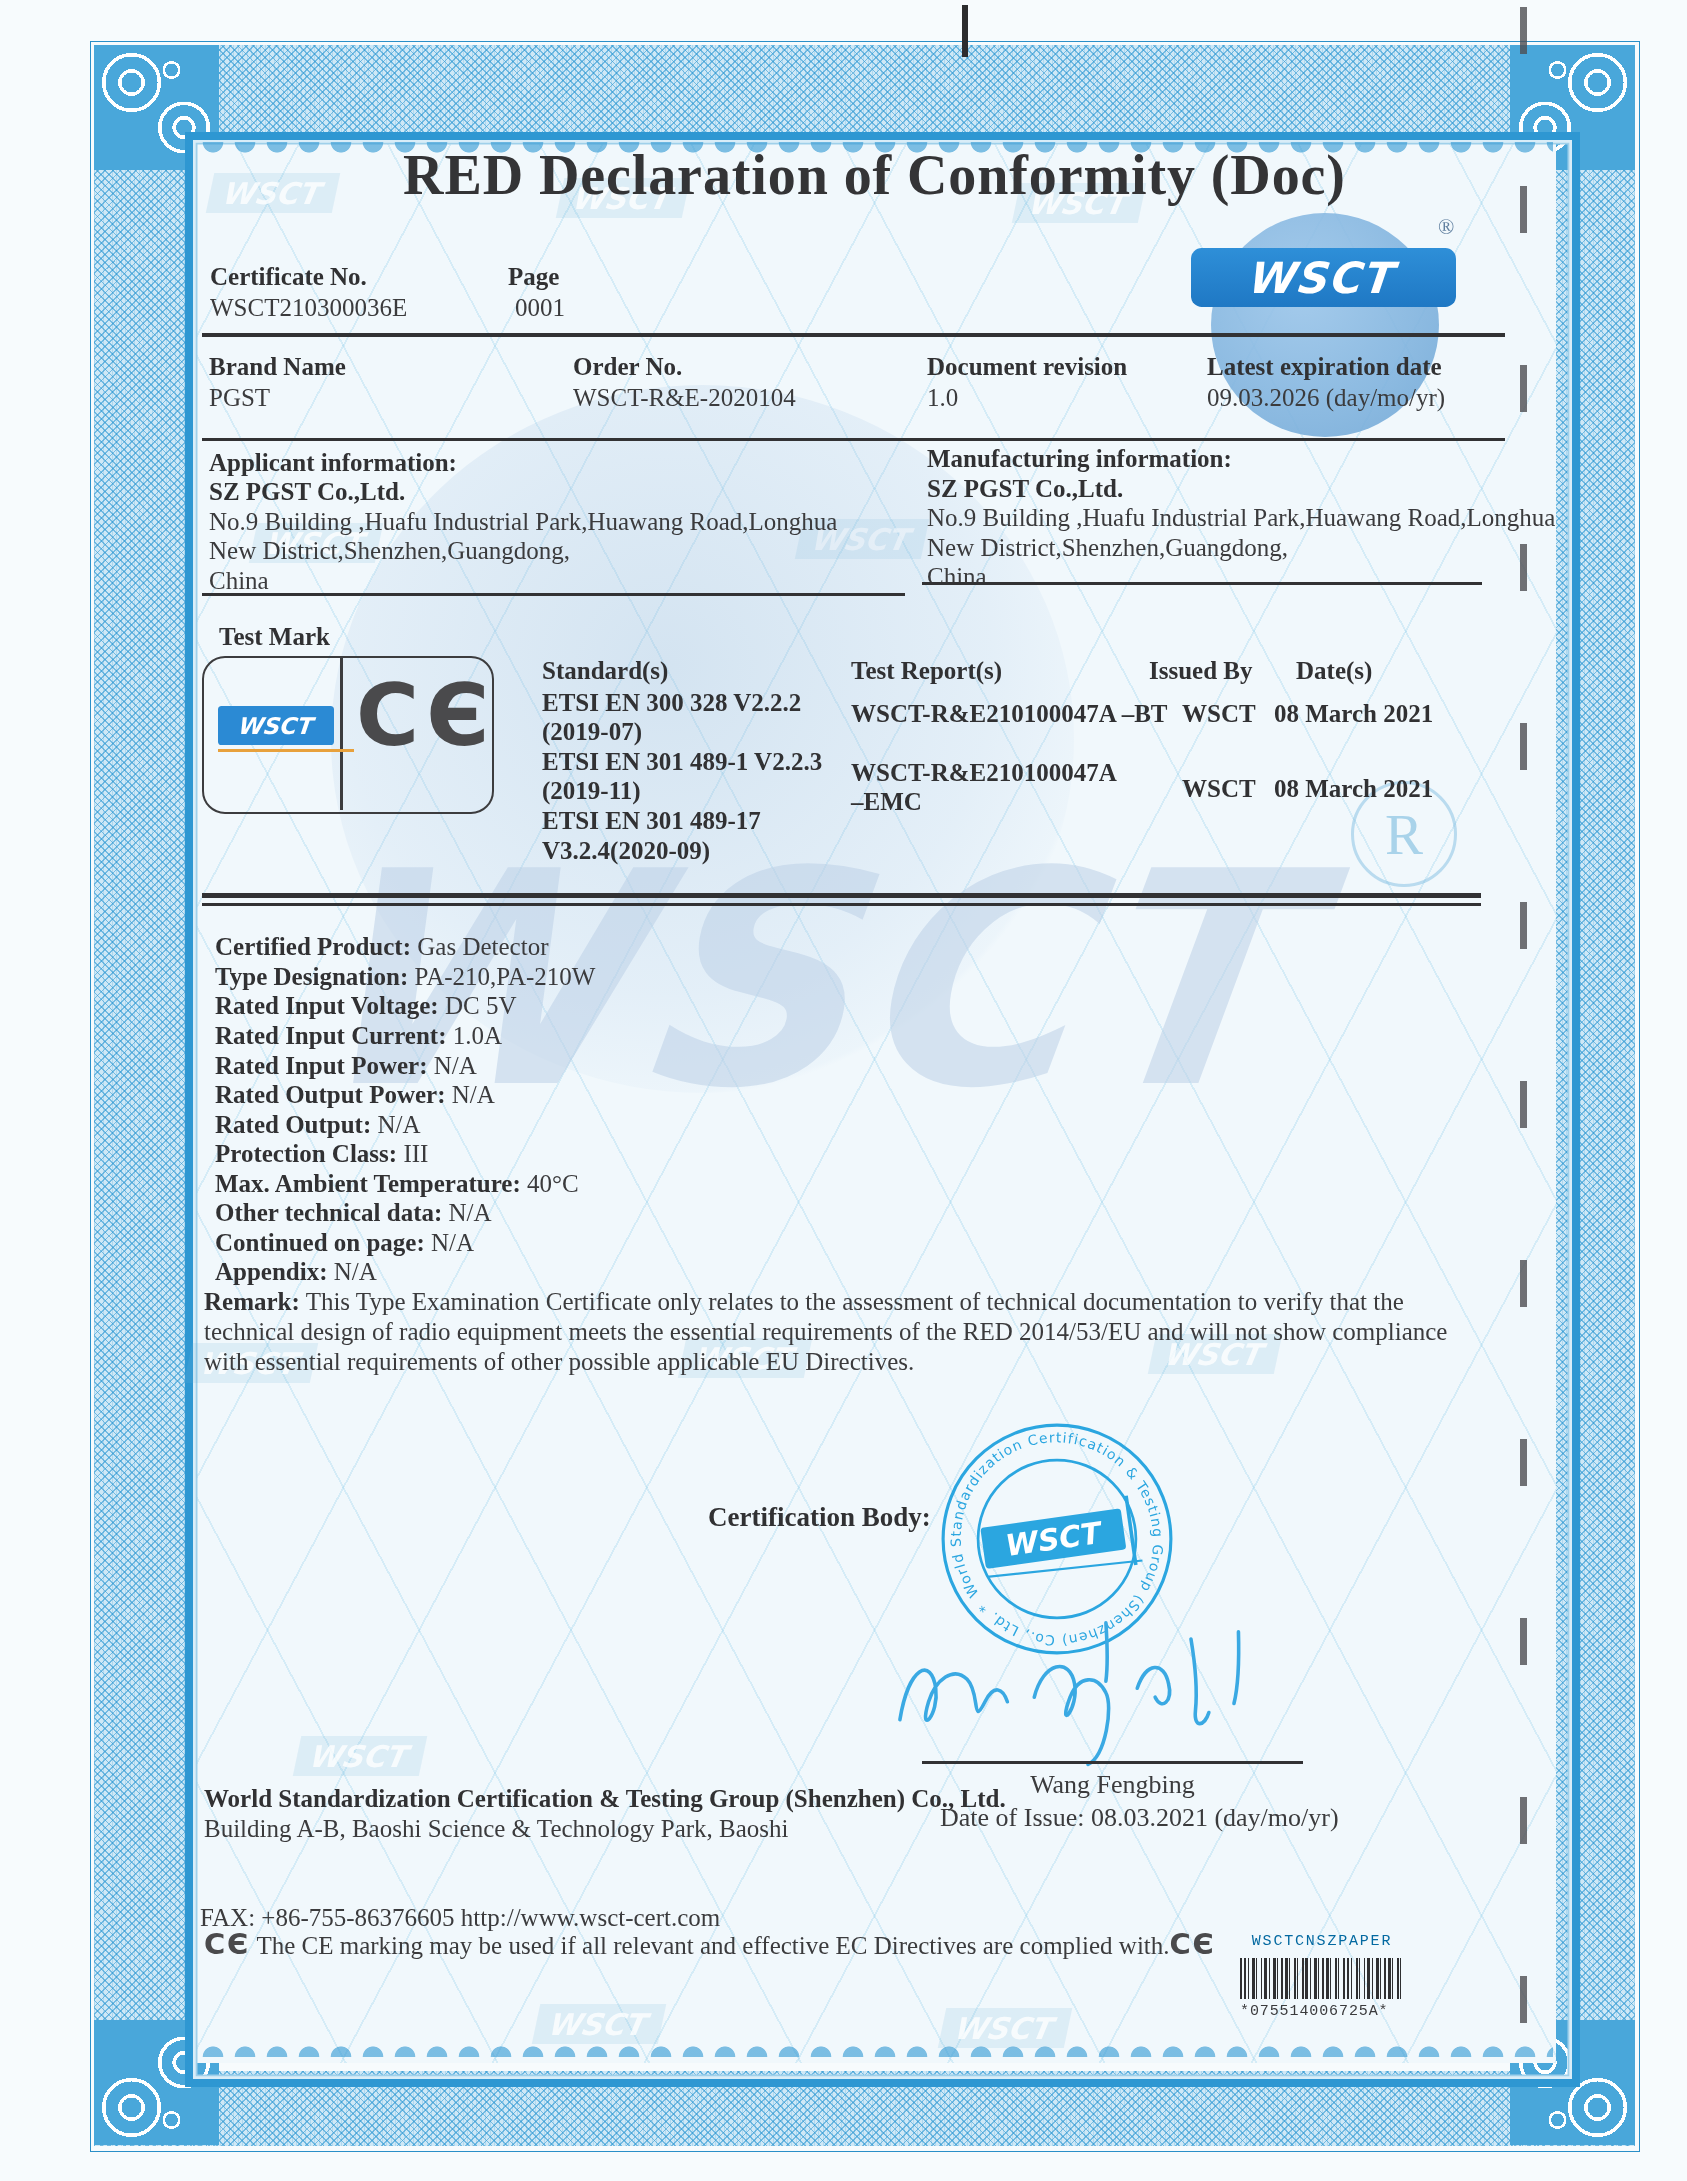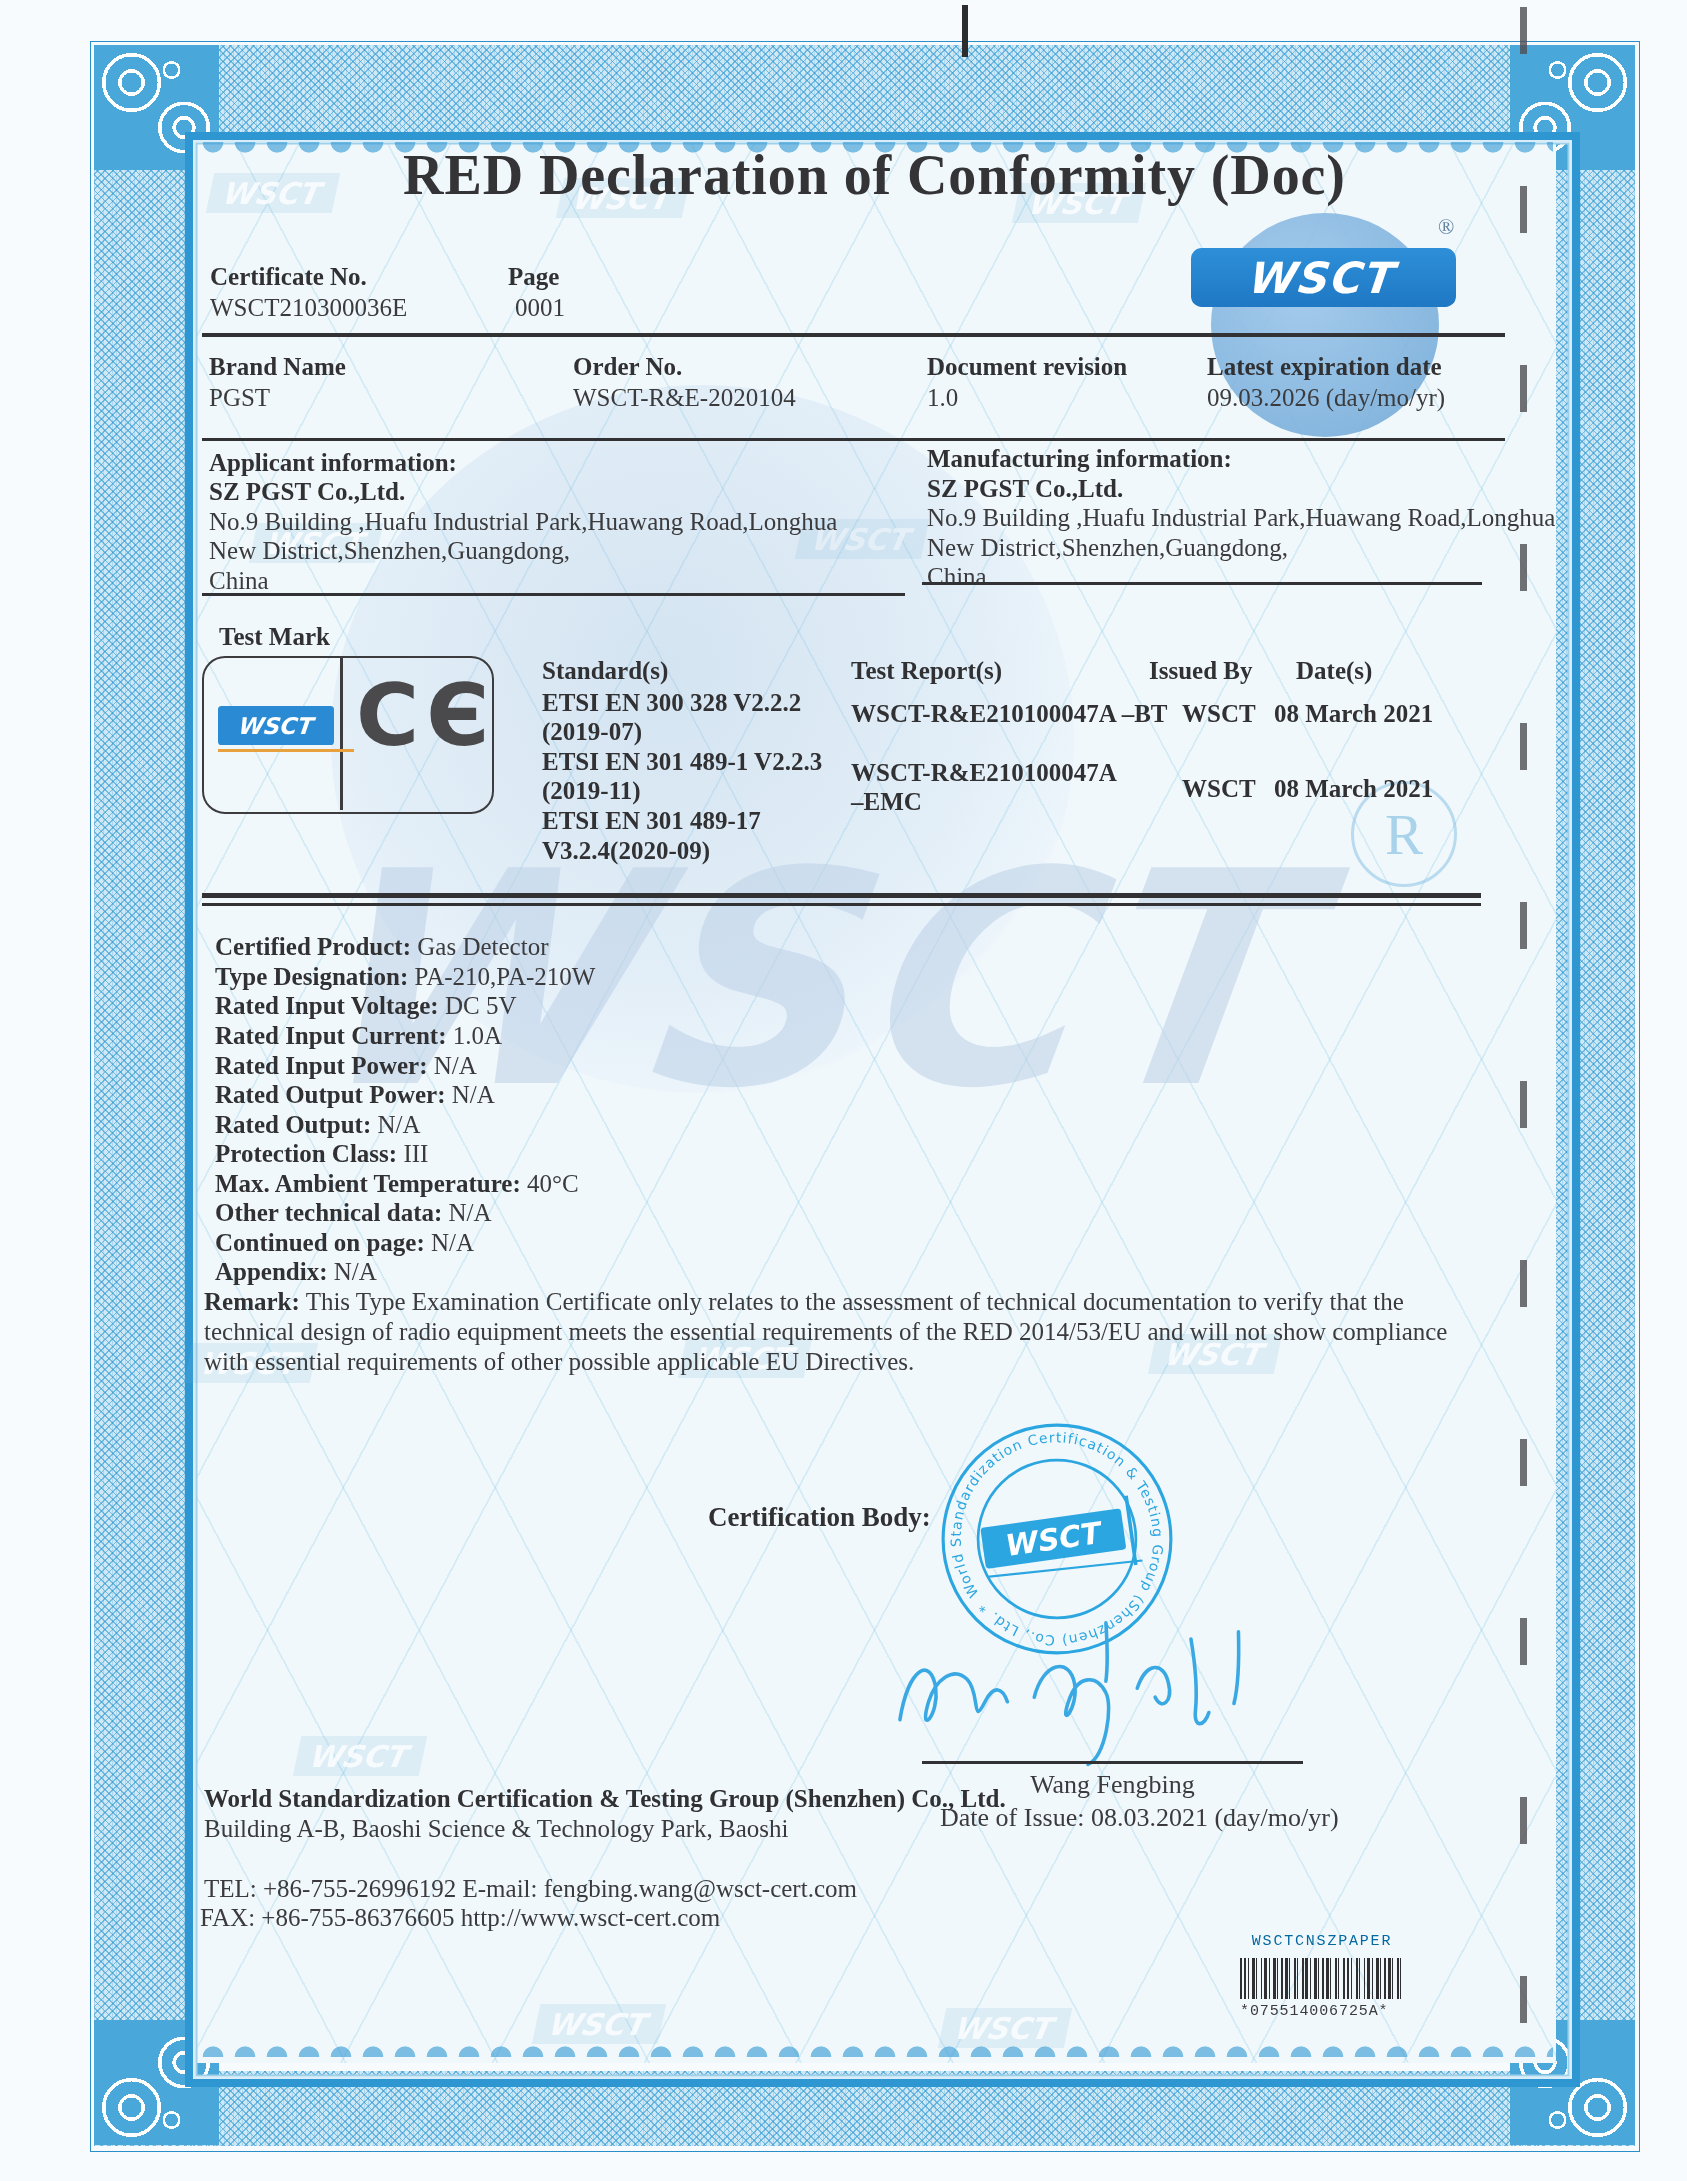--- a/index.html
+++ b/index.html
@@ -214,22 +214,25 @@
       <path d="M398,22 C399,57 398,82 393,102"></path>
     </g>
   </svg>
 
   <div class="rule" style="left:922px;top:1761px;width:381px;height:2.7px;"></div>
   <div class="abs t" style="left:985px;top:1770px;width:255px;text-align:center;font-size:26px;">Wang Fengbing</div>
   <div class="abs t" style="left:940px;top:1803px;font-size:26px;">Date of Issue: 08.03.2021 (day/mo/yr)</div>
 
   <div class="abs t b" style="left:204px;top:1784px;">World Standardization Certification &amp; Testing Group (Shenzhen) Co., Ltd.</div>
   <div class="abs t" style="left:204px;top:1814px;">Building A-B, Baoshi Science &amp; Technology Park, Baoshi</div>
-  <div class="abs t" style="left:204px;top:1874px;">TEL: +86-755-26996192 E-mail: fengbing.wang@wsct-cert.com</div>
   <div class="abs t" style="left:200px;top:1903px;">FAX: +86-755-86376605 http://www.wsct-cert.com</div>
+  <div class="abs t" style="left:204px;top:1930px;">
+    <span class="ce-small">CЄ</span>
+    <span>The CE marking may be used if all relevant and effective EC Directives are complied with.</span><span class="ce-small">CЄ</span>
+  </div>
 
   <div class="abs mono" style="left:1240px;top:1933px;width:164px;text-align:center;font-size:15px;letter-spacing:1.8px;color:#0369a1;">WSCTCNSZPAPER</div>
   <div class="barcode"></div>
   <div class="abs mono" style="left:1240px;top:2003px;width:164px;font-size:15px;letter-spacing:0.9px;color:#3a3a3c;">*075514006725A*</div>
 
   <div class="fold-dashes"></div>
   <div class="abs" style="left:962px;top:5.4px;width:6.3px;height:52px;background:#2c2c2e;"></div>
 
 </div>
 

